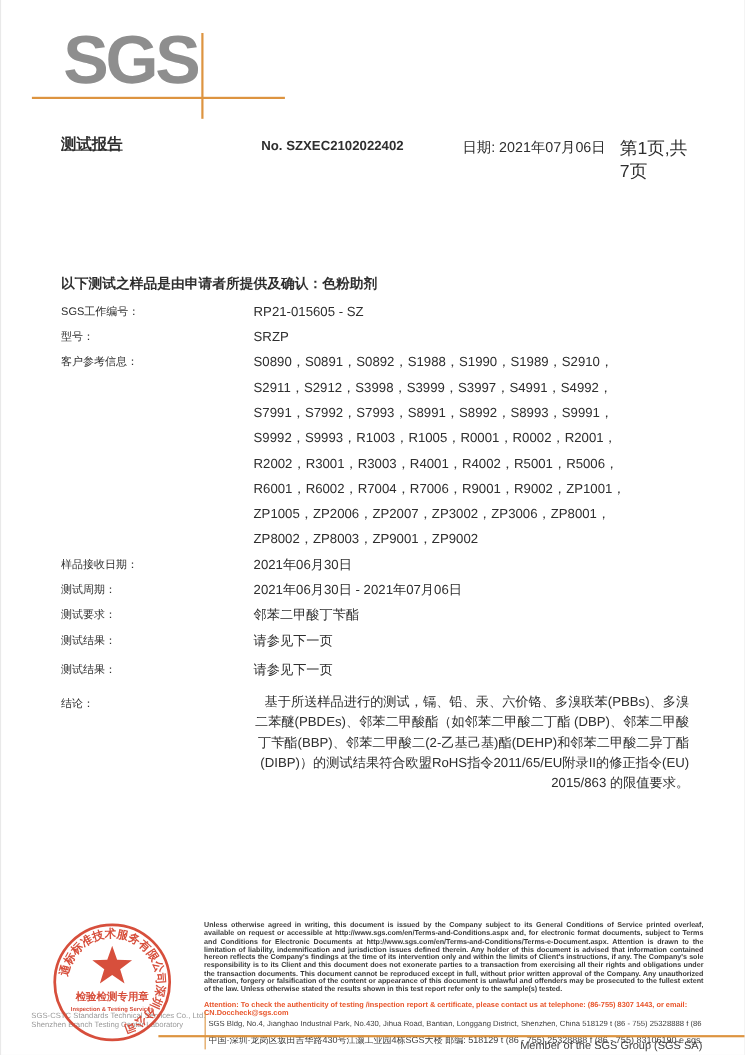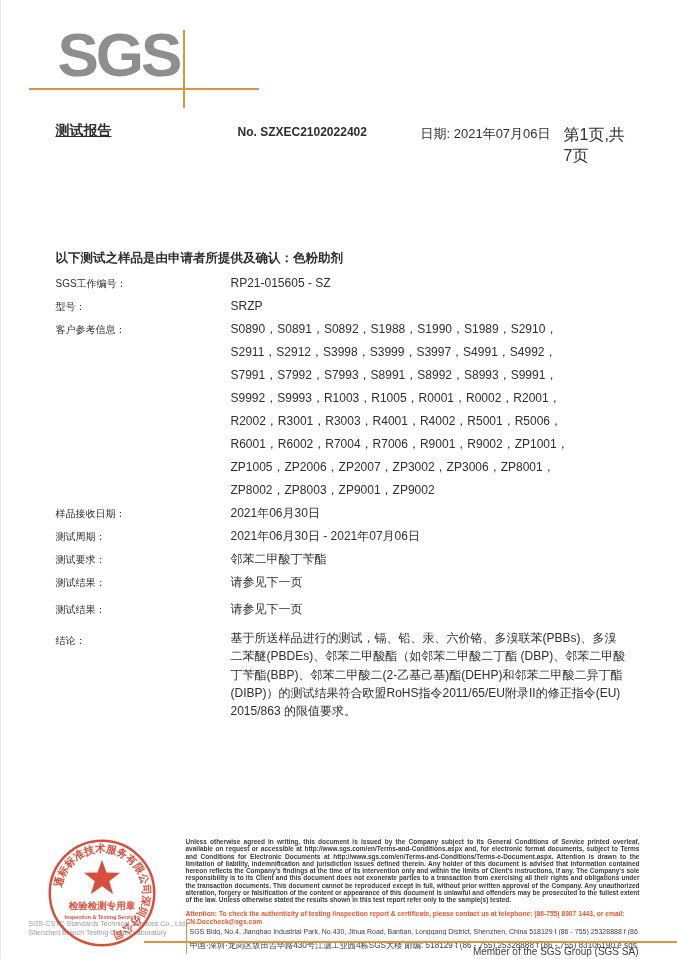--- a/index.html
+++ b/index.html
@@ -25,21 +25,21 @@
   .report-date { position:absolute; left:365px; top:3px; font-size:13px; font-weight:normal; }
   .report-page { position:absolute; left:508px; top:3px; font-size:16px; font-weight:normal; }
   
   .applicant { position:absolute; left:55px; top:158px; font-size:12.5px; line-height:24px; }
   
   .sample-statement { position:absolute; left:55px; top:250px; font-size:12.5px; font-weight:bold; }
   .fields { position:absolute; left:55px; top:272px; width:575px; display:grid; grid-template-columns:175px 1fr; }
   .f-label { font-size:10px; font-weight:normal; line-height:23px; }
   .f-value { font-size:12px; line-height:23px; }
   .ref-lines span { display:block; line-height:23px; }
-  .conclusion { line-height:18.3px; padding-right:4px; }
+  .conclusion { line-height:18.3px; padding-right:4px;text-align:right; }
   .gap-s { height:4px; grid-column:1 / 3; }
   .gap-m { height:8px; grid-column:1 / 3; }
   
   .footer { position:absolute; left:0; top:836px; width:677px; height:123px; }
   .seal-company { position:absolute; left:28px; top:83px; width:175px; color:#9a9a9a;
                   font-size:7px; line-height:9px; z-index:1; }
   .seal-svg { position:absolute; left:44px; top:0px; z-index:2; opacity:.92; }
   .legal { position:absolute; left:185px; top:2px; width:454px;
            font-size:6.5px; line-height:7.25px; text-align:justify; color:#3c3c3c; font-weight:bold; }
   .attention { position:absolute; left:185px; top:74px; width:454px;

